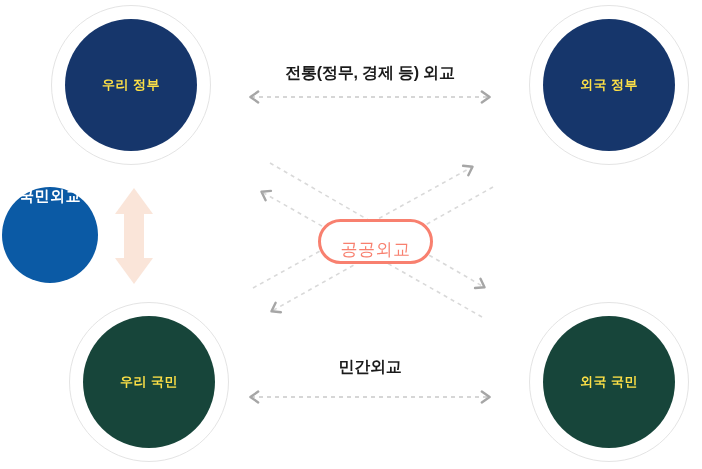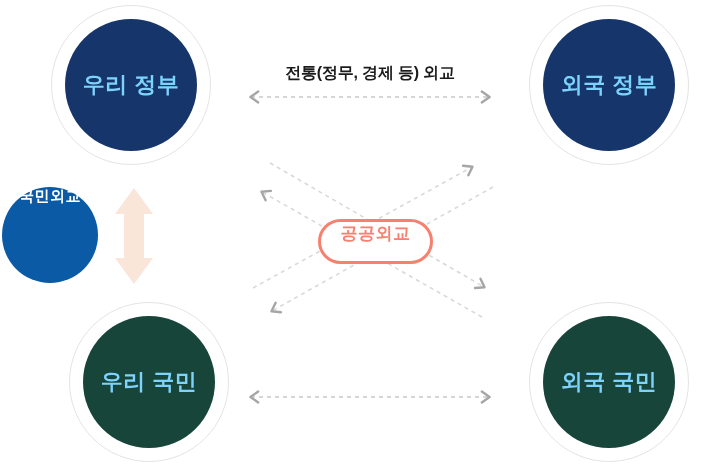--- a/index.html
+++ b/index.html
@@ -20,21 +20,21 @@
 
   .arrow-layer{position:absolute;left:0;top:0;}
 
   .ring{position:absolute;width:160px;height:160px;border-radius:50%;
         background:#fff;border:1px solid var(--ring-border);box-sizing:border-box;
         display:flex;align-items:center;justify-content:center;}
   .disc{width:132px;height:132px;border-radius:50%;
         display:flex;align-items:center;justify-content:center;}
   .disc.navy{background:var(--navy);}
   .disc.green{background:var(--green);}
-  .disc-label{color:#7dd3fc;font-weight:bold;font-size:22px;letter-spacing:.5px;white-space:nowrap;}
+  .disc-label{color:#fde047;font-weight:bold;font-size:13px;letter-spacing:.5px;white-space:nowrap;}
 
   .ring.tl{left:51px;top:5px;}
   .ring.tr{left:529px;top:5px;}
   .ring.bl{left:69px;top:302px;}
   .ring.br{left:529px;top:302px;align-items:center;}
 
   .small-circle{position:absolute;left:2px;top:187px;width:96px;height:96px;border-radius:50%;
         background:var(--blue);display:flex;align-items:flex-start;justify-content:center;
         color:#fff;font-weight:bold;font-size:15px;letter-spacing:.5px;}
 
@@ -42,22 +42,22 @@
   .v-arrow .head-up{width:0;height:0;margin:0 auto;
         border-left:19px solid transparent;border-right:19px solid transparent;
         border-bottom:26px solid var(--peach);}
   .v-arrow .shaft{width:20px;height:44px;background:var(--peach);margin:0 auto;}
   .v-arrow .head-down{width:0;height:0;margin:0 auto;
         border-left:19px solid transparent;border-right:19px solid transparent;
         border-top:26px solid var(--peach);}
 
   .pill{position:absolute;left:318px;top:219px;width:115px;height:45px;box-sizing:border-box;
         border:3px solid var(--coral);border-radius:23px;background:#fff;
-        display:flex;align-items:flex-start;justify-content:center;
-        color:var(--coral);font-weight:bold;font-size:17px;letter-spacing:.5px;}
+        display:flex;align-items:flex-end;justify-content:center;
+        color:var(--coral);font-weight:normal;font-size:17px;letter-spacing:.5px;}
 
   .edge-label{position:absolute;width:260px;left:240px;text-align:center;
         font-weight:bold;font-size:16px;color:var(--label-text);letter-spacing:-0.2px;white-space:nowrap;}
   .edge-label.top{top:63px;}
   .edge-label.bottom{top:357px;}
 </style>
 </head>
 <body>
 
 <div class="canvas">
@@ -115,14 +115,15 @@
     <div class="shaft"></div>
     <div class="head-down"></div>
   </div>
 
   <div class="pill">
     <span>공공외교</span>
   </div>
 
   <div class="edge-label top">전통(정무, 경제 등) 외교</div>
 
+  <div class="edge-label bottom">민간외교</div>
 
 </div>
 
 </body></html>

